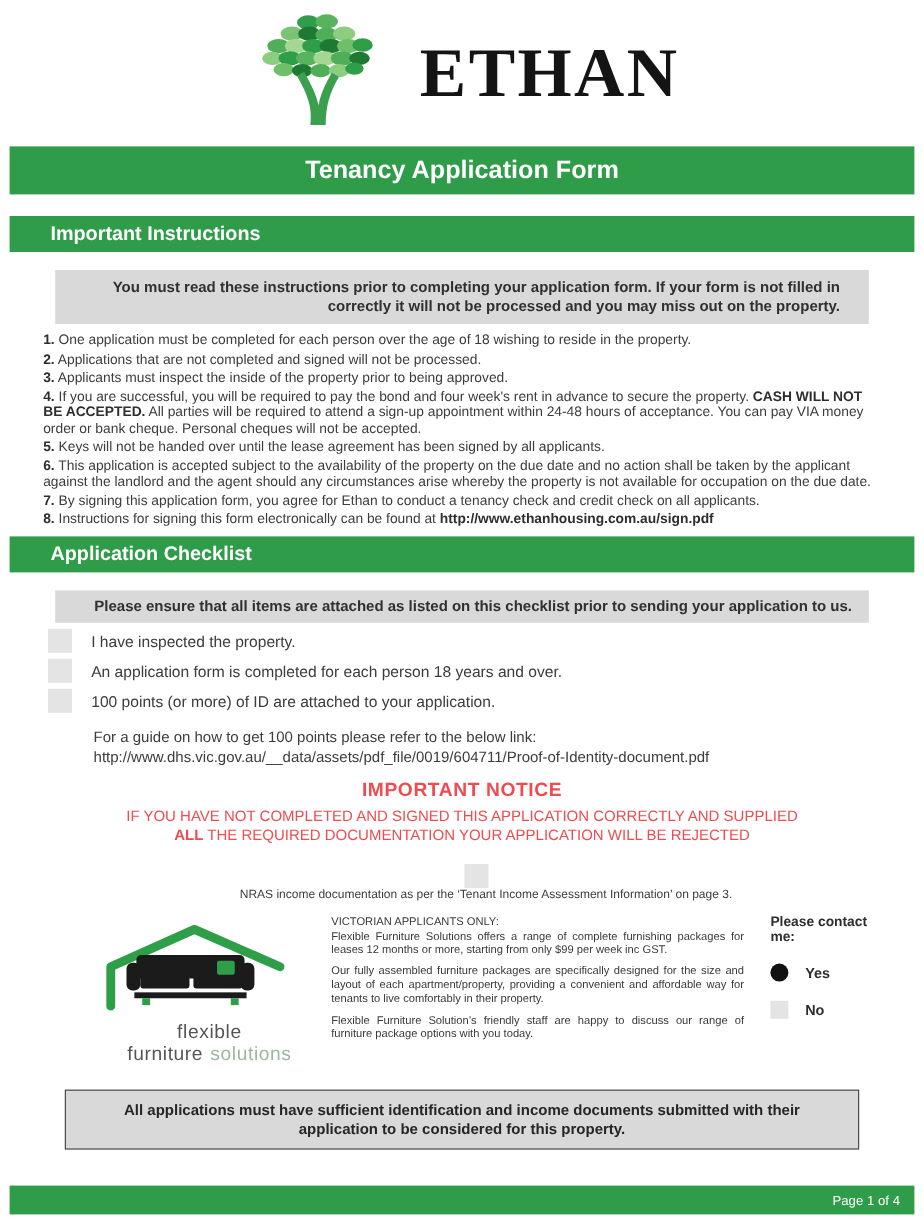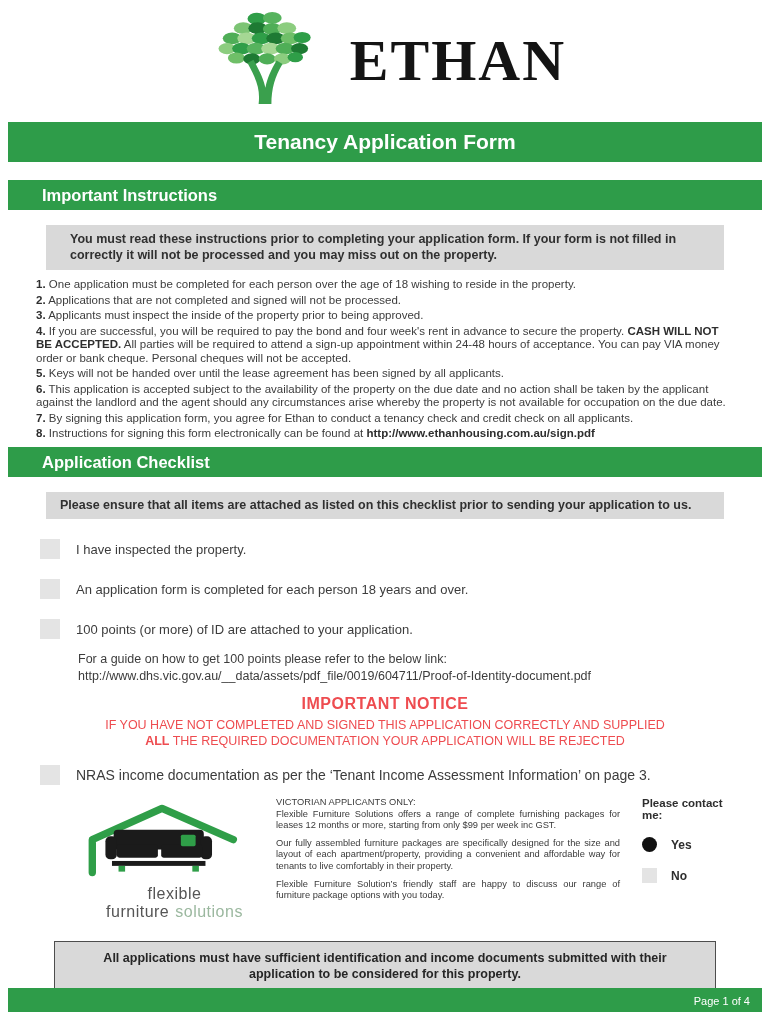--- a/index.html
+++ b/index.html
@@ -10,30 +10,30 @@
   .logo-row { display:flex; align-items:center; justify-content:center; gap:18px; height:108px; margin-top:6px; }
   .brand-text { font-family:"Liberation Serif", serif; font-weight:700; font-size:58px; letter-spacing:2px; color:#141414; }
 
   
   .green-bar { margin:15px 8px; background:#2E9C49; color:#fff; font-weight:700; }
   .title-bar { margin-top:8px; height:40px; line-height:40px; text-align:center; font-size:21px; }
   .section-bar { margin-top:18px; height:30px; line-height:30px; font-size:16.5px; padding-left:34px; }
   .section-bar.checklist { margin-top:6px; }
 
   
-  .gray-box { margin:8px 46px 0 46px; background:#D9D9D9; padding:7px 24px; font-weight:700; font-size:12.5px; line-height:15.5px; text-align:left; color:#303030; }
+  .gray-box { margin:8px 46px 0 46px; background:#D9D9D9; padding:7px 24px; font-weight:700; font-size:12.5px; line-height:15.5px; text-align:right; color:#303030; }
   .gray-box.slim { margin-top:10px; padding:6px 14px; }
 
   
   .instr-list { margin-top:8px; padding:0 36px; font-size:11.5px; line-height:13.5px; color:#3c3c3c; }
   .instr { margin-bottom:2px; }
   .instr b { font-weight:700; color:#2e2e2e; }
 
   
-  .check-row { display:flex; align-items:center; margin-top:20px; padding-left:40px; font-size:13px; color:#3c3c3c; }
+  .check-row { display:flex; align-items:center; margin-top:5px; padding-left:40px; font-size:13px; color:#3c3c3c; }
   .checkbox { width:20px; height:20px; background:#E4E4E4; display:inline-block; margin-right:16px; flex:0 0 auto; }
   .guide { margin-top:12px; padding-left:78px; font-size:12.5px; line-height:17px; color:#3c3c3c; }
 
   .important-title { margin-top:10px; text-align:center; color:#EE4C50; font-weight:700; font-size:16px; letter-spacing:0.5px; }
   .reject-lines { margin-top:4px; text-align:center; color:#EE4C50; font-size:12.5px; line-height:16px; }
   .reject-lines b { font-weight:700; }
 
   
   .ffs-section { display:flex; margin-top:12px; padding:0 28px 0 64px; gap:16px; }
   .ffs-col { width:196px; flex:0 0 auto; text-align:center; }
@@ -141,21 +141,21 @@
     <div>For a guide on how to get 100 points please refer to the below link:</div>
     <div>http://www.dhs.vic.gov.au/__data/assets/pdf_file/0019/604711/Proof-of-Identity-document.pdf</div>
   </div>
 
   <div class="important-title">IMPORTANT NOTICE</div>
   <div class="reject-lines">
     <div>IF YOU HAVE NOT COMPLETED AND SIGNED THIS APPLICATION CORRECTLY AND SUPPLIED</div>
     <div><b>ALL</b><span> THE REQUIRED DOCUMENTATION YOUR APPLICATION WILL BE REJECTED</span></div>
   </div>
 
-  <div class="check-row" style="font-size:14px; margin-top:16px;">
+  <div class="check-row" style="font-size:10px; margin-top:16px;flex-direction:column;">
     <span class="checkbox"></span>
     <span>NRAS income documentation as per the ‘Tenant Income Assessment Information’ on page 3.</span>
   </div>
 
   <div class="ffs-section">
     <div class="ffs-col">
       <span>
         <svg width="182" height="82" viewBox="0 0 190 100">
           <polyline points="10,92 10,52 95,14 182,52" fill="none" stroke="#2f9e48" stroke-width="9" stroke-linejoin="round" stroke-linecap="round"></polyline>
           <rect x="36" y="40" width="110" height="24" rx="5" fill="#1b1b1b"></rect>

